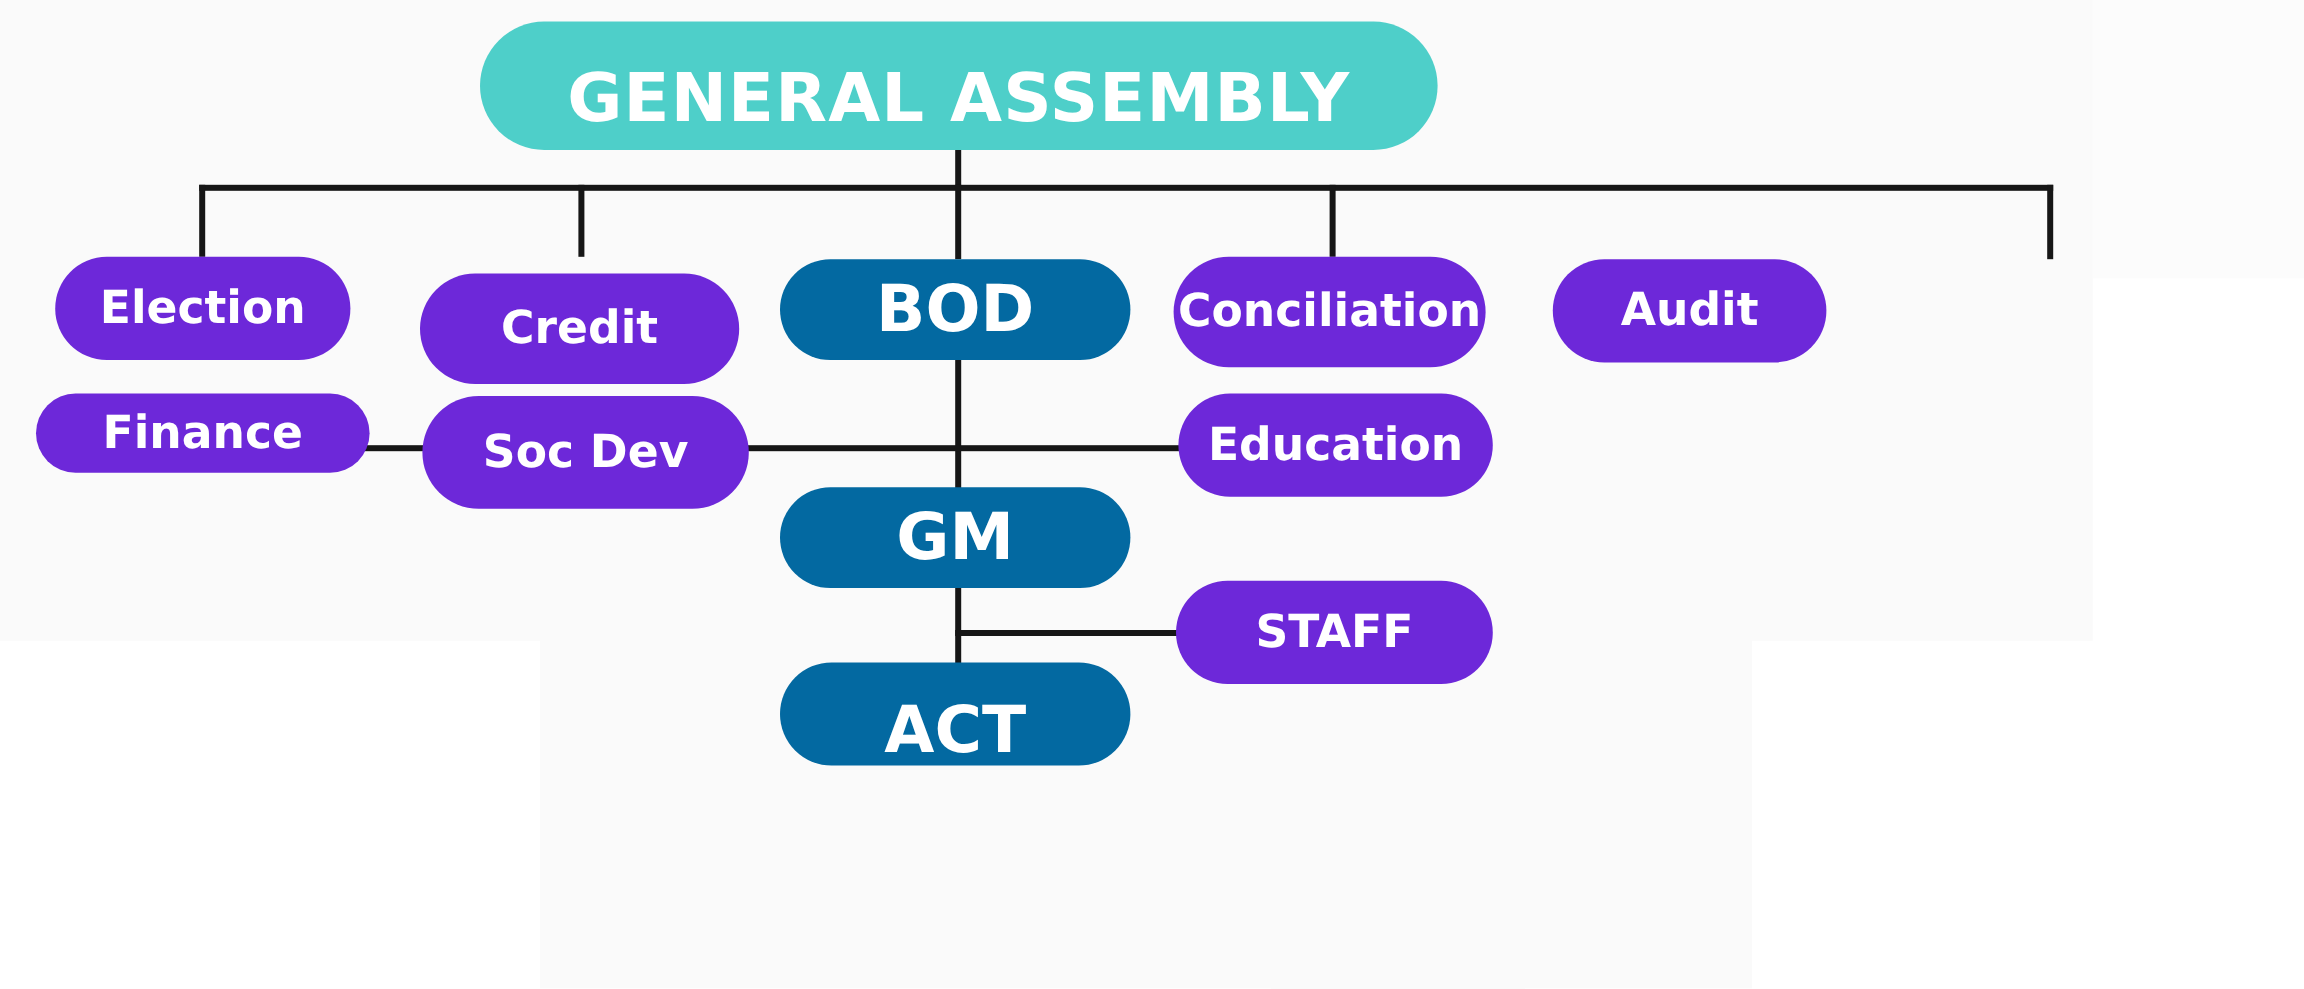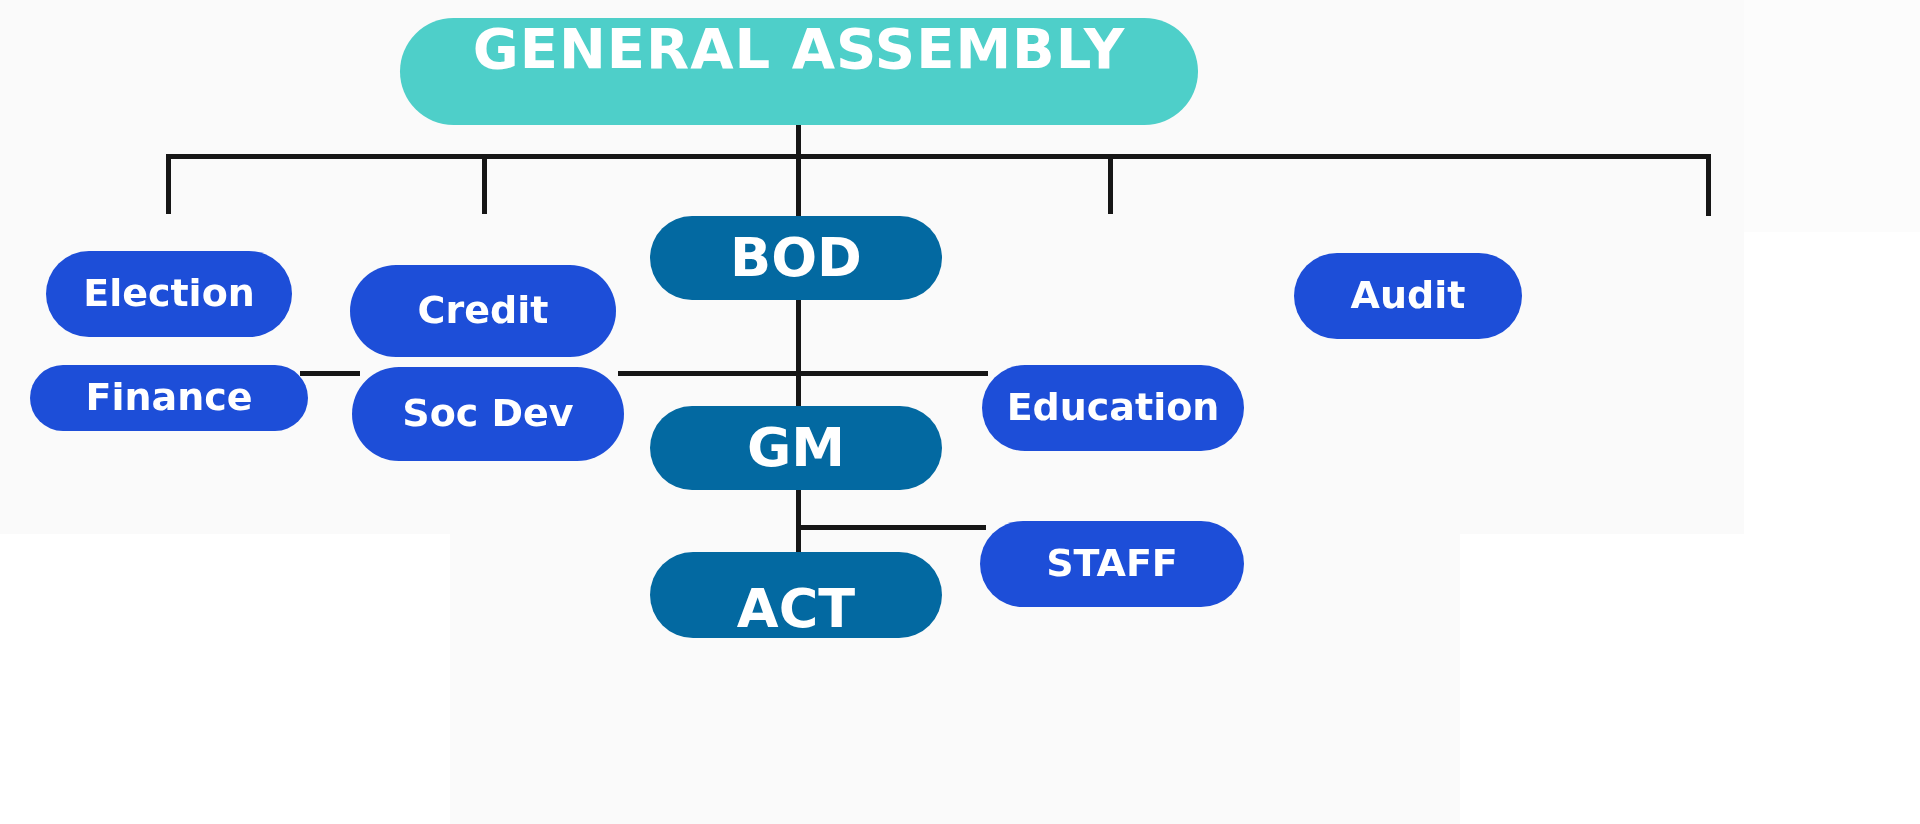--- a/index.html
+++ b/index.html
@@ -49,27 +49,27 @@
     z-index: 3;
     box-sizing: border-box;
     line-height: 1.05;
   }
   .node-label {
     display: block;
     white-space: pre;
   }
   .tone-teal-light { background: #4ecfc9; }
   .tone-teal       { background: #0369a1; }
-  .tone-blue       { background: #1d4ed8; margin-top: 37px; }
+  .tone-blue       { background: #6d28d9; }
 
   
   .node.overflow {
     overflow: visible;
     align-items: flex-start;
-    padding-top: 2px;
+    padding-top: 36px;
   }
   .node.overflow .node-label {
     white-space: normal;
     width: 100%;
   }
 </style>
 </head>
 <body>
 
 <div id="stage">
@@ -105,20 +105,23 @@
   </div>
 
   <div class="node tone-blue" style="left:350px; top:228px; width:266px; height:92px; font-size:38px;">
     <span class="node-label">Credit</span>
   </div>
 
   <div class="node tone-teal" style="left:650px; top:216px; width:292px; height:84px; font-size:54px;">
     <span class="node-label">BOD</span>
   </div>
 
+  <div class="node tone-blue" style="left:978px; top:214px; width:260px; height:92px; font-size:38px;">
+    <span class="node-label">Conciliation</span>
+  </div>
 
   <div class="node tone-blue" style="left:1294px; top:216px; width:228px; height:86px; font-size:38px;">
     <span class="node-label">Audit</span>
   </div>
 
   <div class="node tone-blue" style="left:30px; top:328px; width:278px; height:66px; font-size:38px;">
     <span class="node-label">Finance</span>
   </div>
 
   <div class="node tone-blue" style="left:352px; top:330px; width:272px; height:94px; font-size:38px;">

